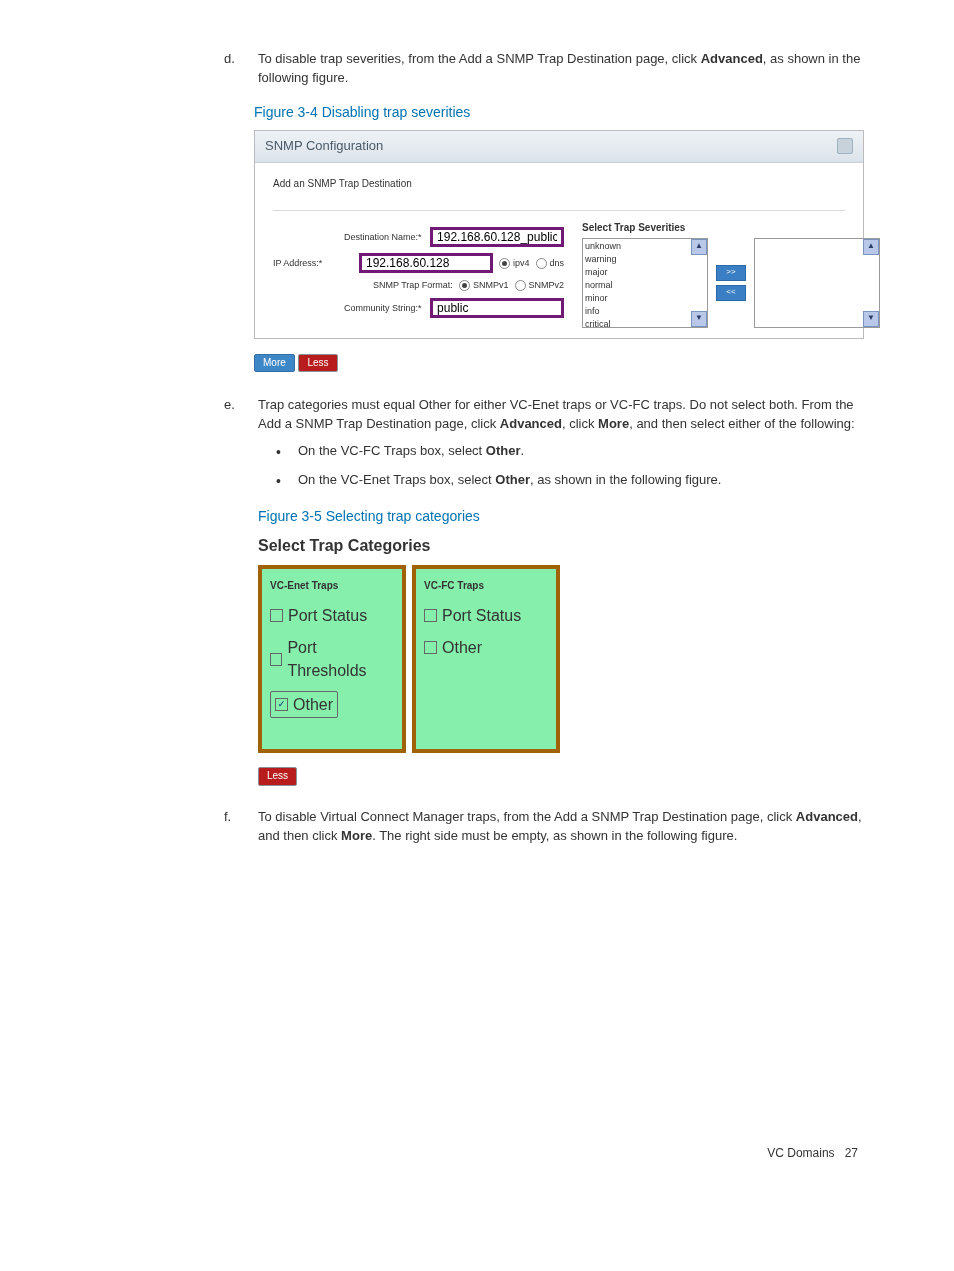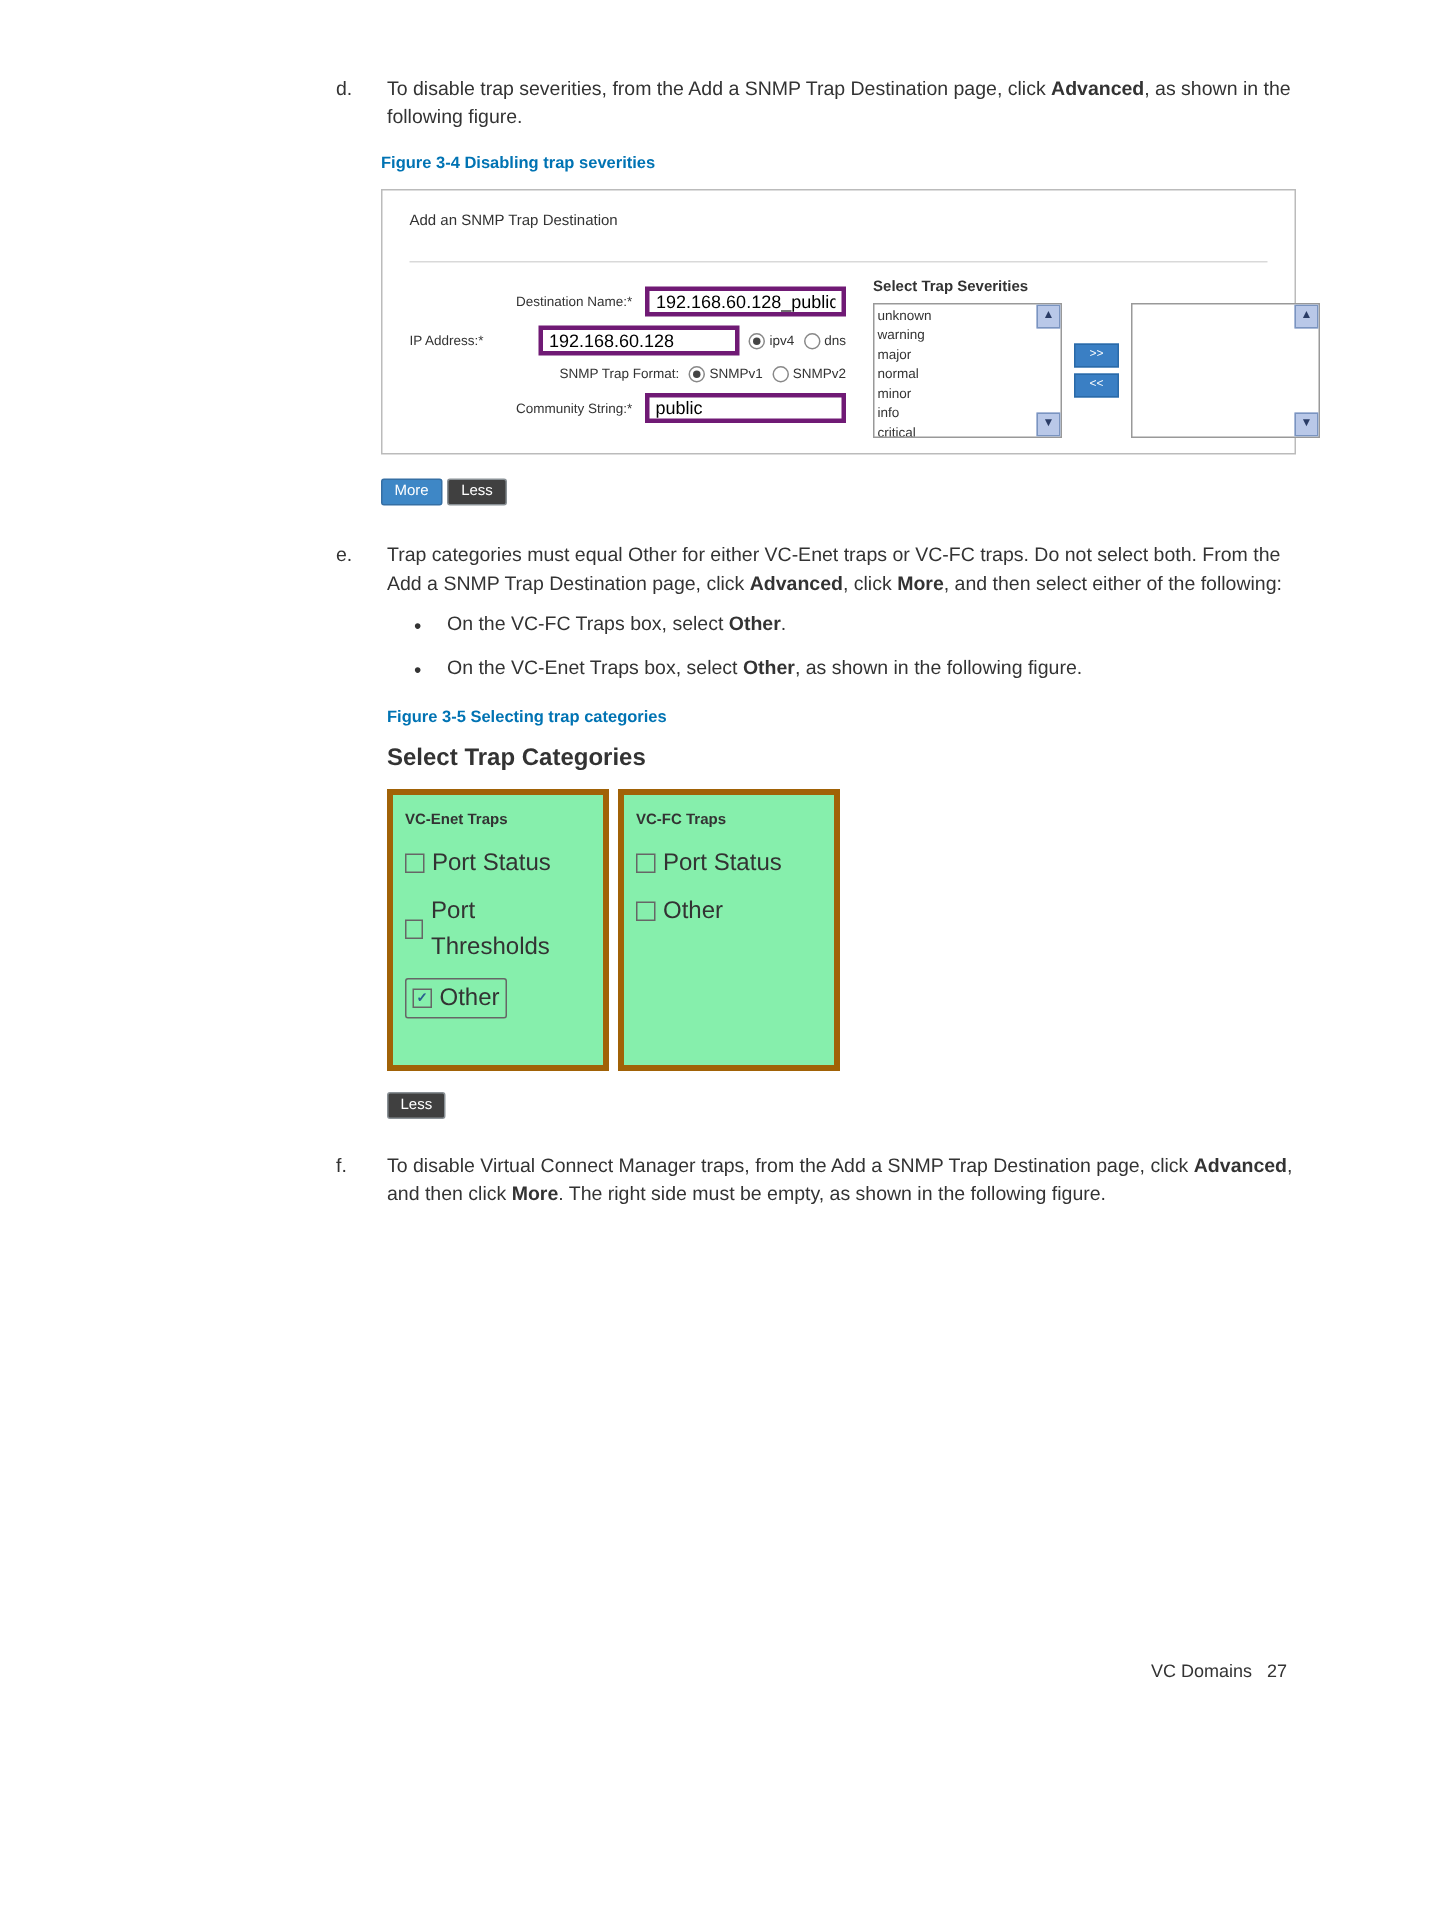--- a/index.html
+++ b/index.html
@@ -20,22 +20,22 @@
     width: 34px;
     flex-shrink: 0;
     text-align: left;
     padding-left: 4px;
   }
   .list-content {
     flex: 1;
   }
   .figure-caption {
     color: #0073b3;
-    font-weight: bold;
-    font-size: 11px;
+    font-weight: normal;
+    font-size: 14px;
     margin: 14px 0 8px 0;
   }
   .snmp-panel {
     border: 1px solid #bbb;
     background: #fff;
     font-family: Tahoma, Arial, sans-serif;
     font-size: 11px;
     margin-bottom: 14px;
   }
   .snmp-header {
@@ -74,21 +74,21 @@
   .sev-hint{ font-size:8px; color:#555; margin-bottom:6px;}
   .sev-box-row{ display:flex; gap:8px; align-items:center;}
   .sev-list{ border:1px solid #999; width:120px; height:86px; font-size:9px; padding:1px 2px; overflow:hidden; background:#fff;position:relative;}
   .sev-list .scroll-up,.sev-list .scroll-dn{position:absolute;right:0;width:14px;height:14px;background:#b9c8e8;border:1px solid #7a94c0;font-size:8px;text-align:center;line-height:12px;color:#2a3c66;}
   .sev-list .scroll-up{top:0;}
   .sev-list .scroll-dn{bottom:0;}
   .sev-btns{ display:flex; flex-direction:column; gap:4px;}
   .sev-btn{ width:28px; height:14px; background:#3a7fc4; border:1px solid #2a6aa8; color:#fff; font-size:8px; text-align:center; line-height:12px;}
   .pill-row{ margin-top:10px;}
   .pill{ background:#3e87c6; color:#fff; border:1px solid #356fa4; border-radius:2px; padding:1px 8px; font-size:10px; display:inline-block;}
-  .pill.grey{ background:#404040; border-color:#8a9196;}
+  .pill.grey{ background:#b91c1c; border-color:#8a9196;}
   .bullet-list{ padding-left:18px; margin-top:8px;}
   .bullet-item{ display:flex; margin-bottom:8px;}
   .bullet-dot{ width:22px; flex-shrink:0;}
   .bullet-dot::before{ content:"•"; font-size:14px;}
   .cat-panel{
     font-family: Tahoma, Arial, sans-serif;
     font-size:10px;
   }
   .cat-title{ font-weight:bold; font-size:16px; margin-bottom:8px;}
   .cat-boxes{ display:flex; gap:6px;}
@@ -108,20 +108,24 @@
 <div class="list-item" style="margin-left:130px;">
   <div class="list-marker">d.</div>
   <div class="list-content">
     <span>To disable trap severities, from the Add a SNMP Trap Destination page, click </span><b>Advanced</b><span>, as shown in the following figure.</span>
   </div>
 </div>
 
 <div style="margin-left:164px;">
   <div class="figure-caption">Figure 3-4 Disabling trap severities</div>
   <div class="snmp-panel">
+    <div class="snmp-header">
+      <span>SNMP Configuration</span>
+      <span class="snmp-gear"></span>
+    </div>
     <div class="snmp-body">
       <div class="snmp-sub">Add an SNMP Trap Destination</div>
       <div class="snmp-cols">
         <div class="snmp-left">
           <div class="frow">
             <div class="flabel">Destination Name:*</div>
             <input class="finput" value="192.168.60.128_public_0" style="">
           </div>
           <div class="frow">
             <div class="flabel">IP Address:*</div>

